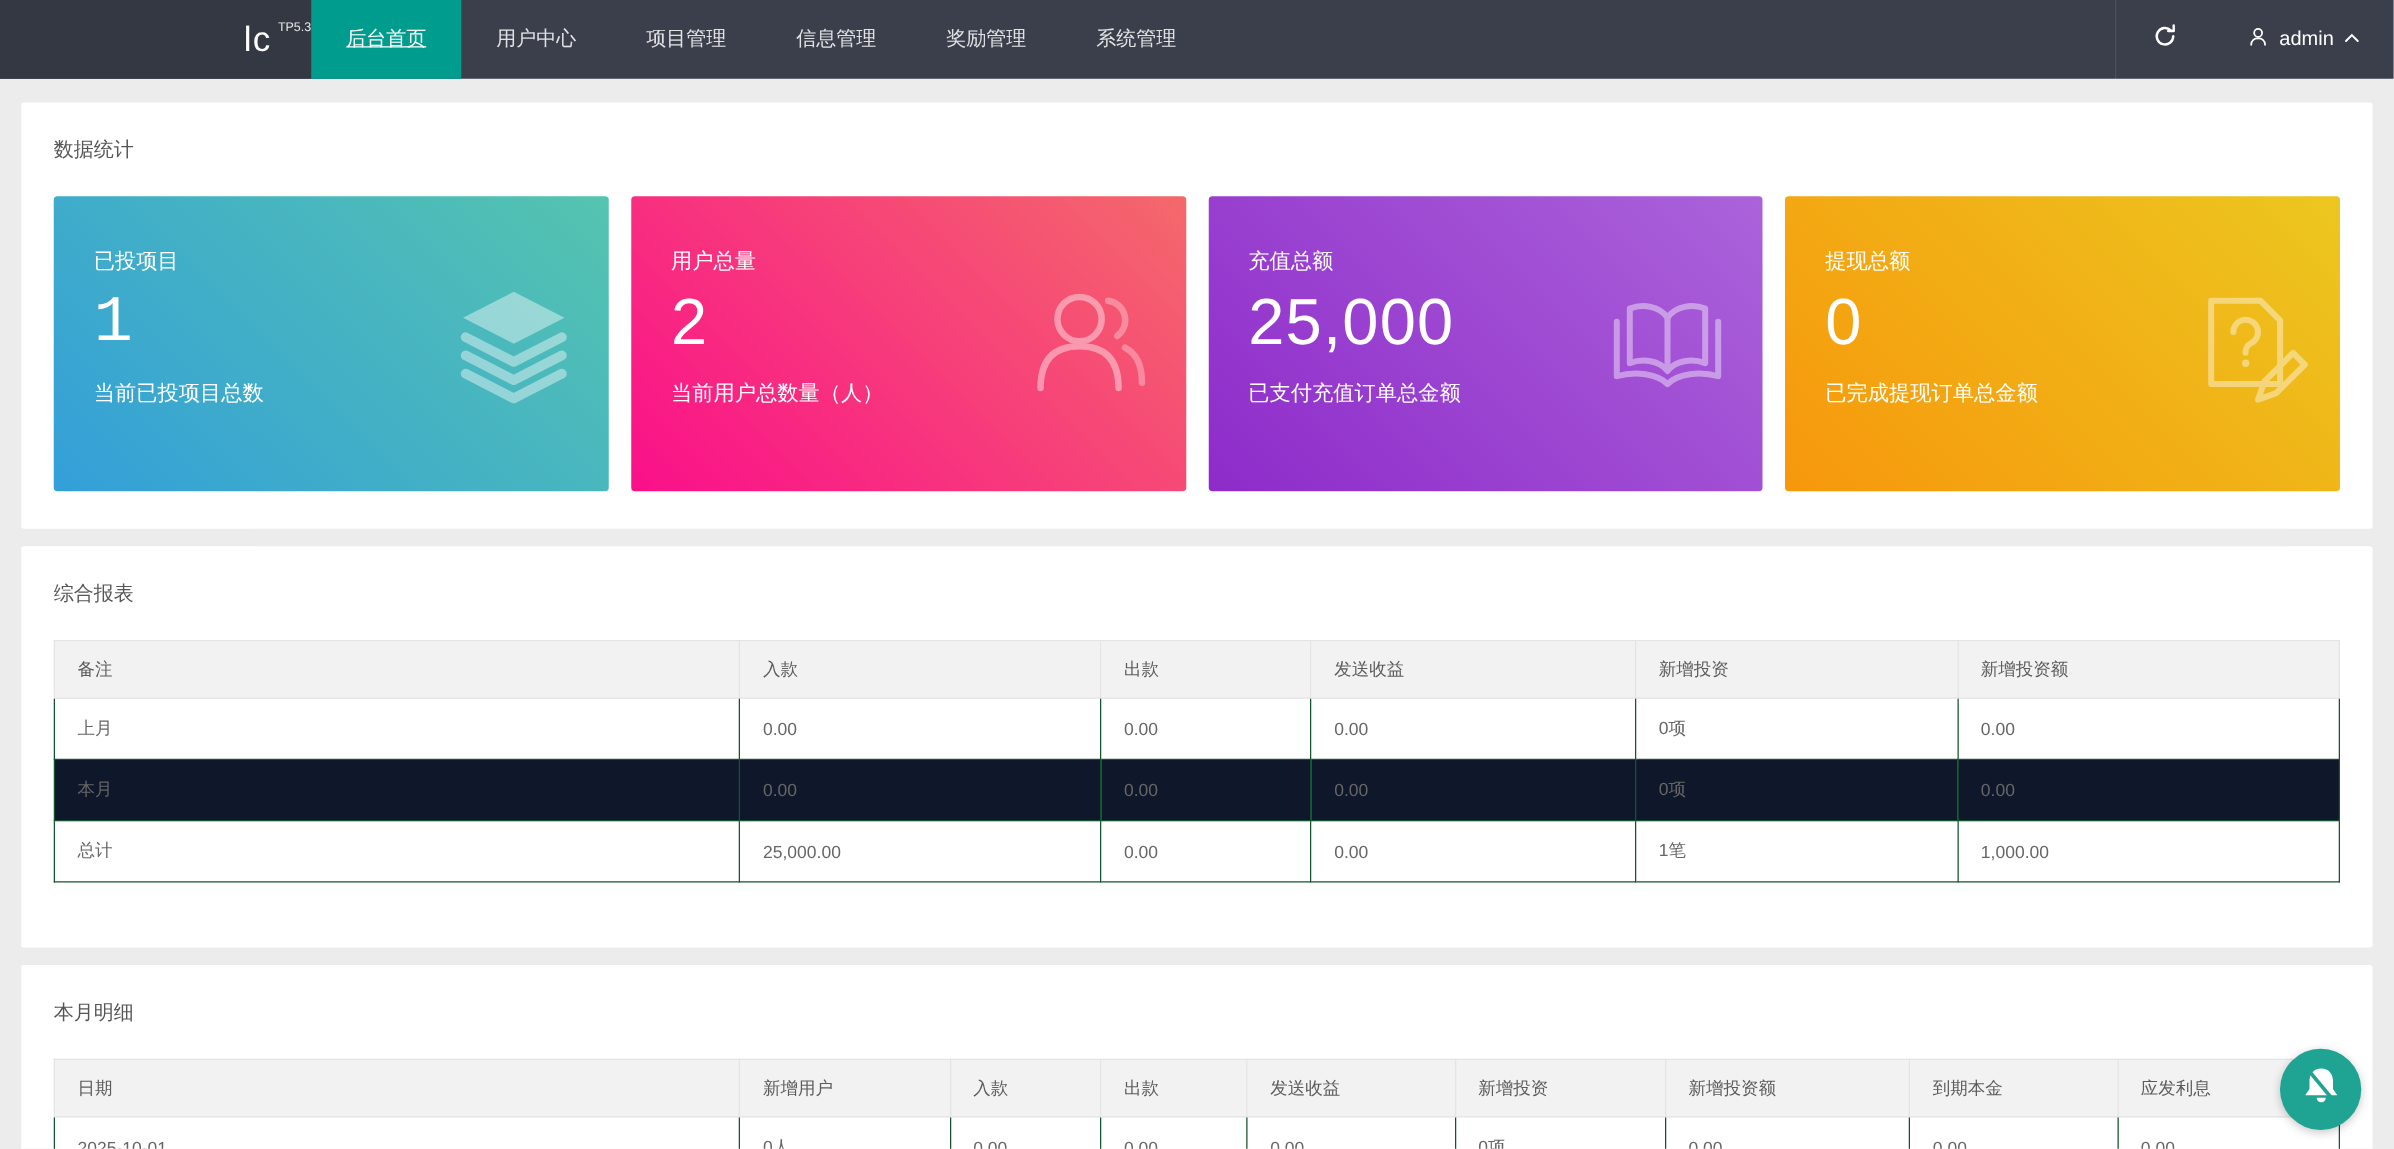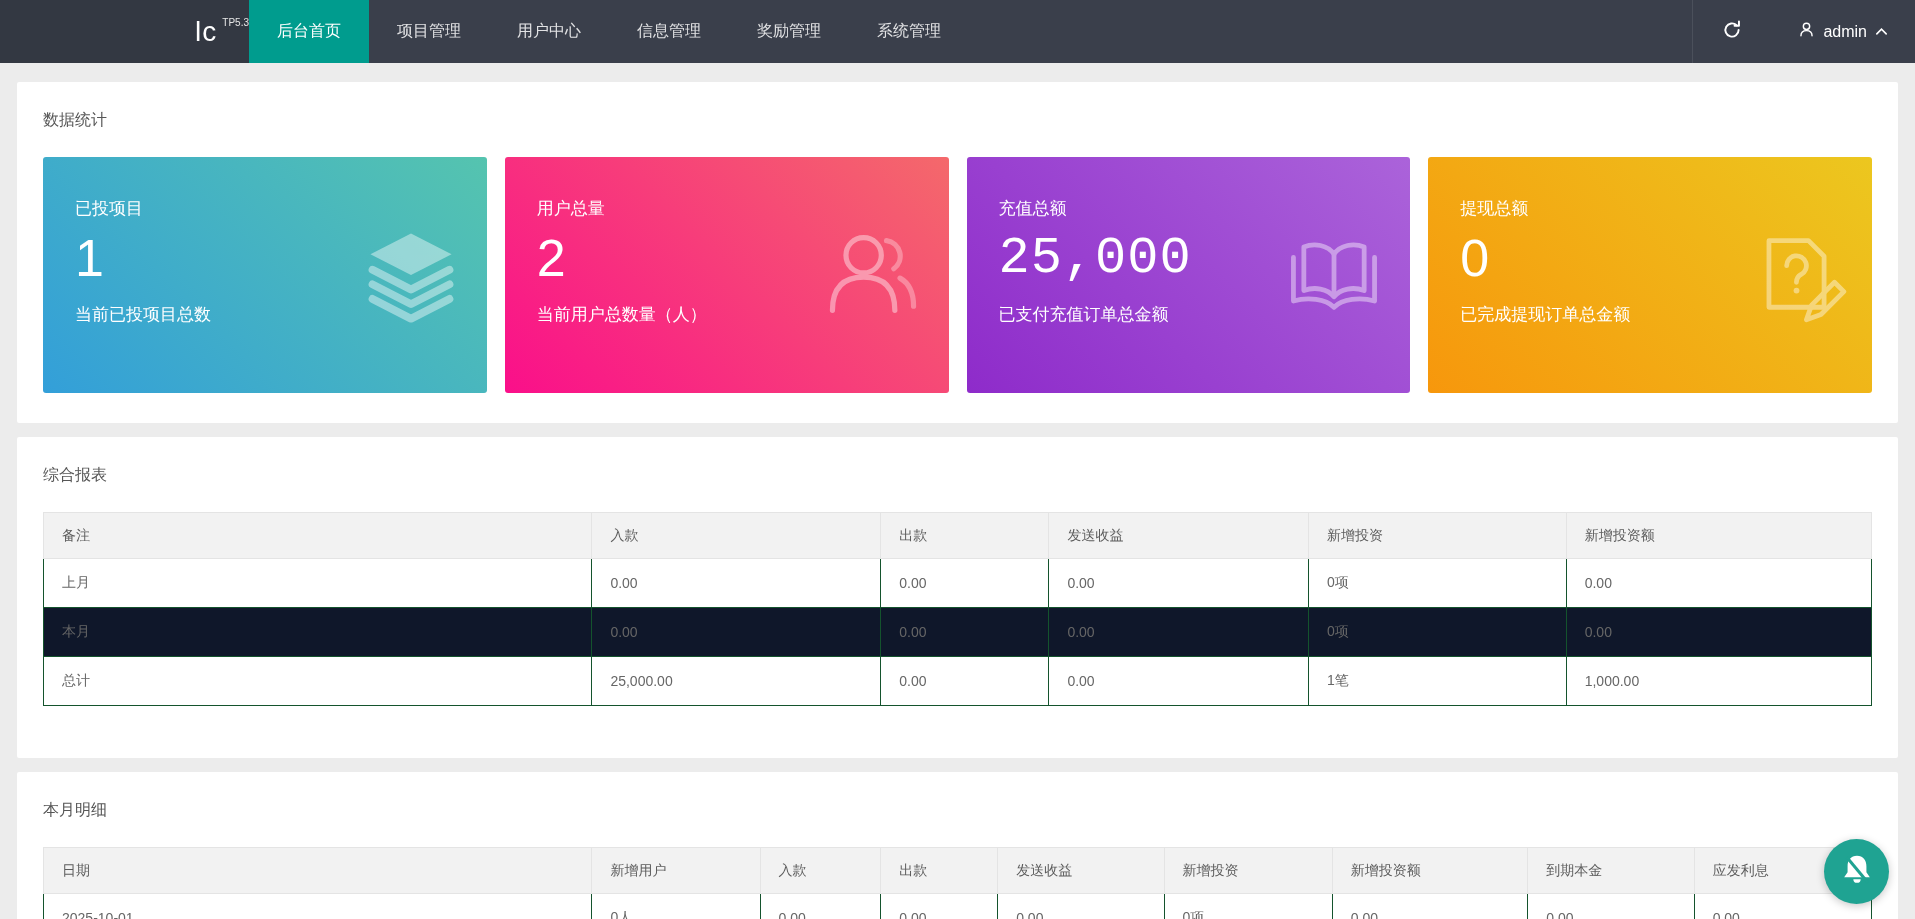--- a/index.html
+++ b/index.html
@@ -47,23 +47,23 @@
 </style>
 </head>
 <body>
 
 <div class="header">
   <div class="logo">
     <span class="logo-text">lc</span>
     <span class="logo-badge">TP5.3</span>
   </div>
   <ul class="nav" id="main-nav">
-      <li class="nav-item active" style="background: rgb(0, 156, 142);">后台首页</li>
+      <li class="nav-item active" style="background: rgb(0, 156, 142); text-decoration: underline;">后台首页</li>
+      <li class="nav-item">用户中心</li>
       <li class="nav-item">项目管理</li>
-      <li class="nav-item">用户中心</li>
       <li class="nav-item">信息管理</li>
       <li class="nav-item">奖励管理</li>
       <li class="nav-item">系统管理</li>
     </ul>
   <div class="header-right">
     <div class="header-divider"></div>
     <div class="refresh-btn">
       <span>
         <svg width="22" height="22" viewBox="0 0 24 24" fill="none" stroke="#fff" stroke-width="2.1" stroke-linecap="round" stroke-linejoin="round">
           <path d="M19.2 12a7.2 7.2 0 1 1-2.2-5.2"></path>
@@ -86,21 +86,21 @@
       </span>
     </div>
   </div>
 </div>
 
 <div class="content">
 
   <div class="panel">
     <h3 class="panel-title">数据统计</h3>
     <div class="cards" id="stat-cards">
-        <div class="card" style="background: linear-gradient(45deg, rgb(51, 159, 217), rgb(85, 196, 175));">
+        <div class="card" style="background: linear-gradient(45deg, rgb(51, 159, 217), rgb(85, 196, 175)); font-family: Liberation Mono, monospace;">
           <div class="card-label">已投项目</div>
           <div class="card-value">1</div>
           <div class="card-desc">当前已投项目总数</div>
           <div class="card-icon"><svg viewBox="0 0 100 100" fill="none" stroke="#fff" stroke-linecap="round" stroke-linejoin="round">
               <path d="M50 10 L89 30 L50 50 L11 30 Z" fill="#fff" stroke="none"></path>
               <path d="M13 45 L50 64 L87 45" stroke-width="7.5"></path>
               <path d="M13 59 L50 78 L87 59" stroke-width="7.5"></path>
               <path d="M13 73 L50 92 L87 73" stroke-width="7.5"></path>
             </svg></div>
         </div>
@@ -108,21 +108,21 @@
           <div class="card-label">用户总量</div>
           <div class="card-value">2</div>
           <div class="card-desc">当前用户总数量（人）</div>
           <div class="card-icon"><svg viewBox="0 0 100 100" fill="none" stroke="#fff" stroke-width="5" stroke-linecap="round">
               <circle cx="41" cy="31" r="17"></circle>
               <path d="M11 84 C11 58 26 52 41 52 C56 52 71 58 71 84"></path>
               <path d="M63 17 a15 15 0 0 1 7 27" opacity=".75"></path>
               <path d="M76 53 c9 5 13 13 13 27" opacity=".75"></path>
             </svg></div>
         </div>
-        <div class="card" style="background: linear-gradient(45deg, rgb(142, 43, 202), rgb(171, 99, 218)); font-family: Liberation Mono, monospace;">
+        <div class="card" style="background: linear-gradient(45deg, rgb(142, 43, 202), rgb(171, 99, 218));">
           <div class="card-label">充值总额</div>
           <div class="card-value">25,000</div>
           <div class="card-desc">已支付充值订单总金额</div>
           <div class="card-icon"><svg viewBox="0 0 100 100" fill="none" stroke="#fff" stroke-width="4.6" stroke-linecap="round" stroke-linejoin="round">
               <path d="M50 30 C44 21 31 19 21 23 V65 C31 61 44 63 50 71 C56 63 69 61 79 65 V23 C69 19 56 21 50 30 Z"></path>
               <path d="M50 31 V70"></path>
               <path d="M11 33 V75 C25 71 42 73 50 81 C58 73 75 71 89 75 V33"></path>
             </svg></div>
         </div>
         <div class="card" style="background: linear-gradient(45deg, rgb(247, 151, 12), rgb(236, 199, 31));">

